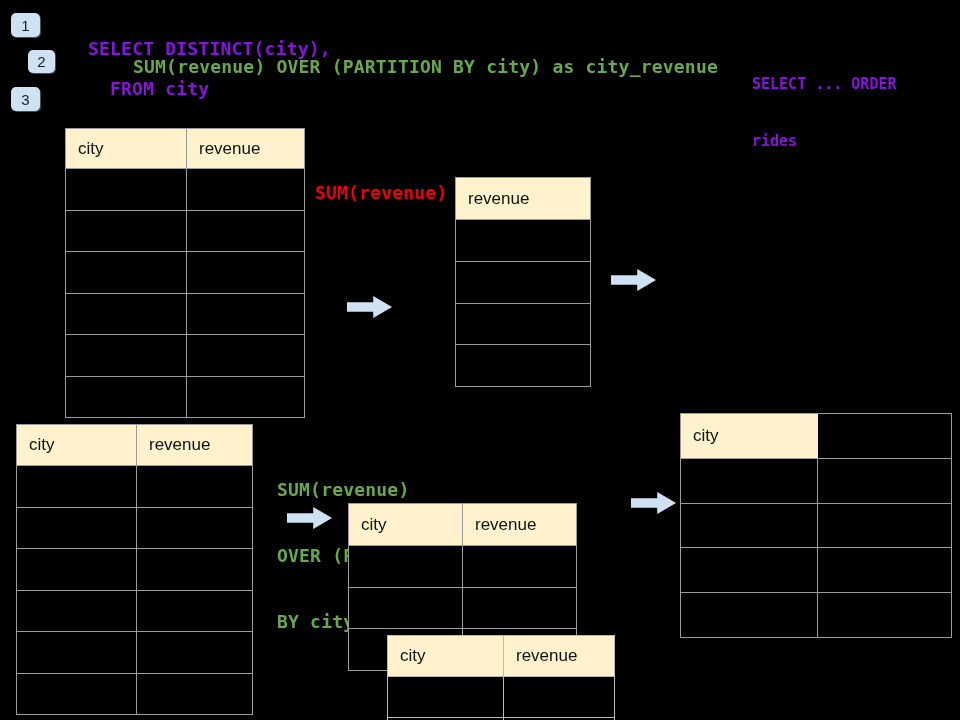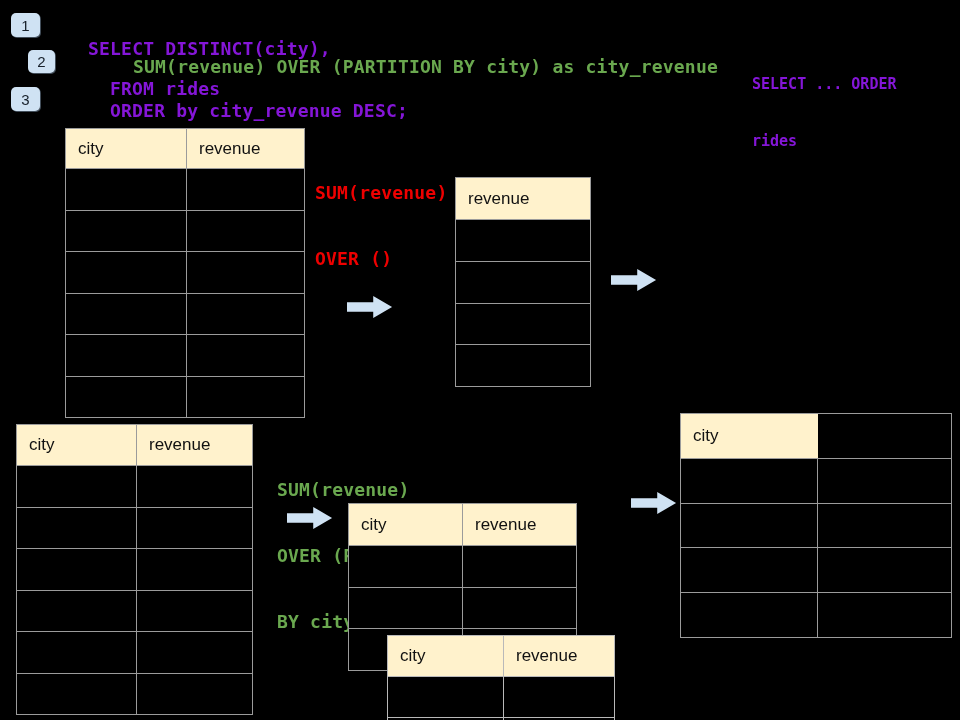--- a/index.html
+++ b/index.html
@@ -52,31 +52,29 @@
 <body>
 
 <div id="canvas">
 
   <div class="badge" id="badge1">1</div>
   <div class="badge" id="badge2">2</div>
   <div class="badge" id="badge3">3</div>
 
   <div class="code-line" id="sql-line-1" style="color: rgb(133, 22, 216); margin-top: 26px;">SELECT DISTINCT(city),</div>
   <div class="code-line" id="sql-line-3" style="color: rgb(106, 168, 79);">SUM(revenue) OVER (PARTITION BY city) as city_revenue</div>
-  <div class="code-line" id="sql-line-4" style="color: rgb(133, 22, 216);">FROM rides</div>
-  <div class="code-line" id="sql-line-5" style="color: rgb(133, 22, 216);">ORDER by city_revenue DESC;</div>
+  <div class="code-line" id="sql-line-4" style="color: rgb(133, 22, 216);">FROM city</div>
 
   <div id="side-note" style="color: rgb(133, 22, 216);">
     <div class="note-line">SELECT ... ORDER</div>
     <div class="note-line">rides</div>
   </div>
 
   <div class="annotation" id="ann-red" style="color: rgb(238, 0, 0);">
     <div class="ann-line">SUM(revenue)</div>
-    <div class="ann-line">OVER ()</div>
   </div>
 
   <div class="annotation" id="ann-green" style="color: rgb(106, 168, 79);">
     <div class="ann-line">SUM(revenue)</div>
     <div class="ann-line">OVER (PARTITION</div>
     <div class="ann-line">BY city)</div>
   </div>
 
   <div id="arrows">
       <div class="arrow" style="left: 347px; top: 295px; background: rgb(207, 226, 243);"></div>

